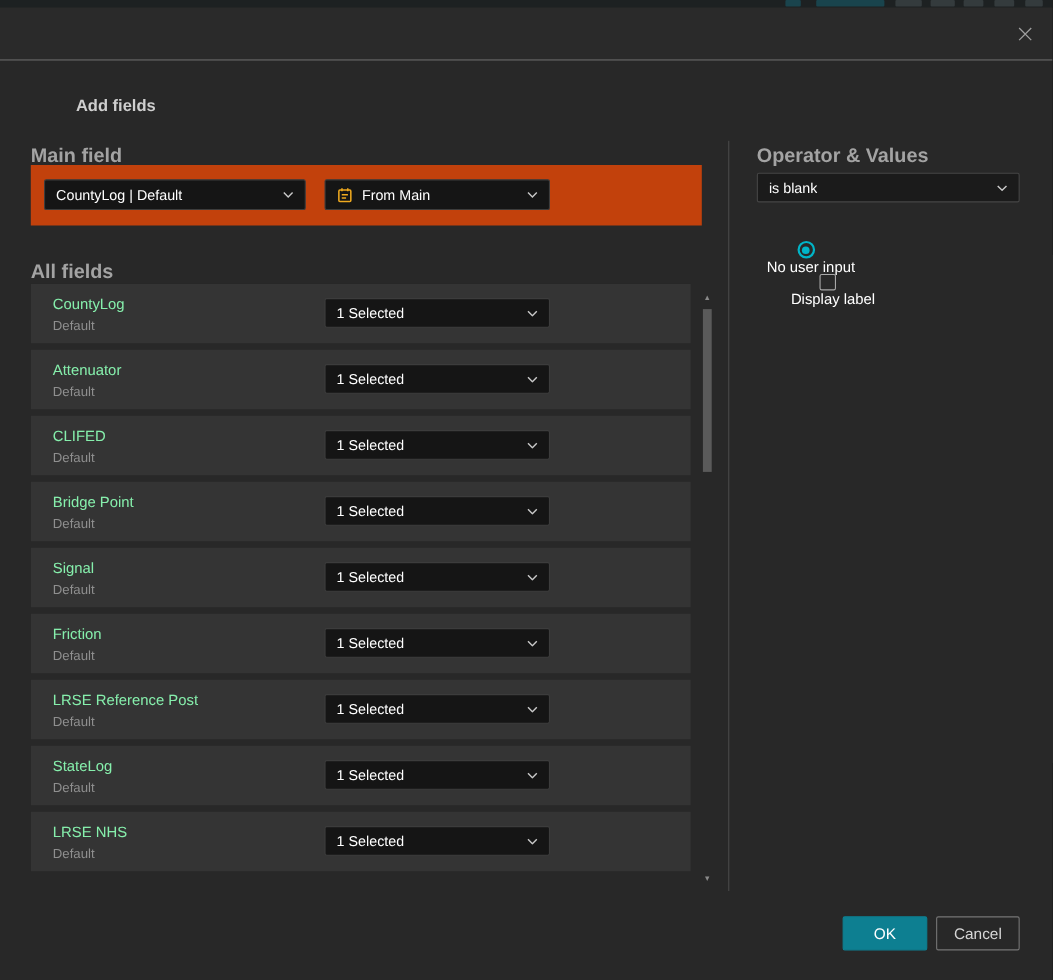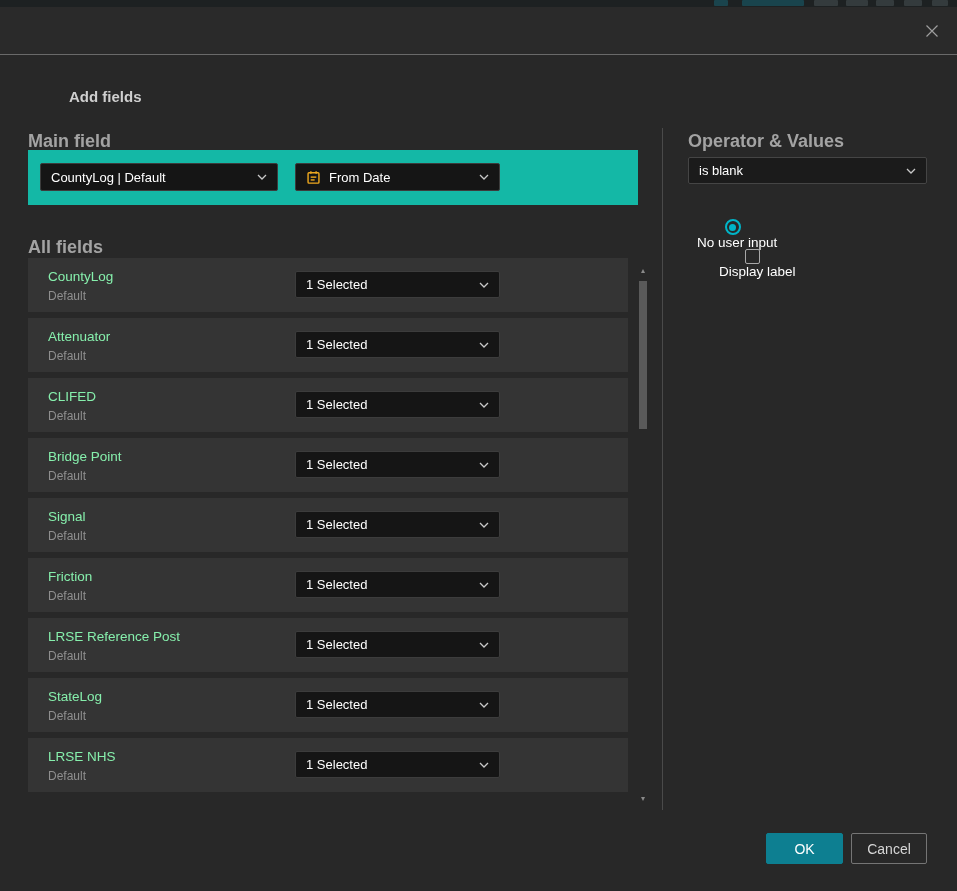--- a/index.html
+++ b/index.html
@@ -32,21 +32,21 @@
     margin-left:auto; width:22px; height:22px; display:flex; align-items:center; justify-content:center;
     color:#9e9e9e; cursor:pointer;
   }
 
   .heading { position:absolute; left:28px; top:81px; font-size:15px; font-weight:700; color:#cfcfcf;margin-left:41px; }
   .sec-label { position:absolute; font-size:18px; font-weight:700; color:#a3a3a3; }
   .main-field-label { left:28px; top:124px; }
   .all-fields-label { left:28px; top:230px; }
   .right-label { left:688px; top:124px; }
 
-  .panel { position:absolute; background:#14b8a6; }
+  .panel { position:absolute; background:#c2410c; }
   .main-field-panel { left:28px; top:143px; width:610px; height:55px; }
 
   .dropdown {
     position:absolute; background:#151515; border:1px solid #3c3c3c; border-radius:2px;
     display:flex; align-items:center; padding:0 10px; color:#ffffff; font-size:13px; cursor:pointer;
   }
   .dd-text { white-space:nowrap; overflow:hidden; }
   .chev { margin-left:auto; display:flex; align-items:center; padding-left:8px; }
   .src-dd  { left:12px; top:13px; width:238px; height:28px; }
   .fld-dd  { left:267px; top:13px; width:205px; height:28px; gap:8px; }
@@ -131,21 +131,21 @@
       <div class="dropdown fld-dd">
         <span class="cal-icon">
           <svg width="15" height="15" viewBox="0 0 16 16" fill="none" stroke="currentColor" stroke-width="1.5">
             <rect x="2.2" y="3" width="11.6" height="11" rx="1"></rect>
             <line x1="5.2" y1="1.2" x2="5.2" y2="4"></line>
             <line x1="10.8" y1="1.2" x2="10.8" y2="4"></line>
             <line x1="5" y1="7.6" x2="11" y2="7.6"></line>
             <line x1="5" y1="10.6" x2="9.2" y2="10.6"></line>
           </svg>
         </span>
-        <span class="dd-text">From Date</span>
+        <span class="dd-text">From Main</span>
         <span class="chev">
           <svg width="10" height="6" viewBox="0 0 10 6" fill="none">
               <path d="M1 1l4 4 4-4" stroke="#c8c8c8" stroke-width="1.3"></path>
             </svg>
         </span>
       </div>
     </div>
 
     <div class="sec-label all-fields-label">All fields</div>
 

